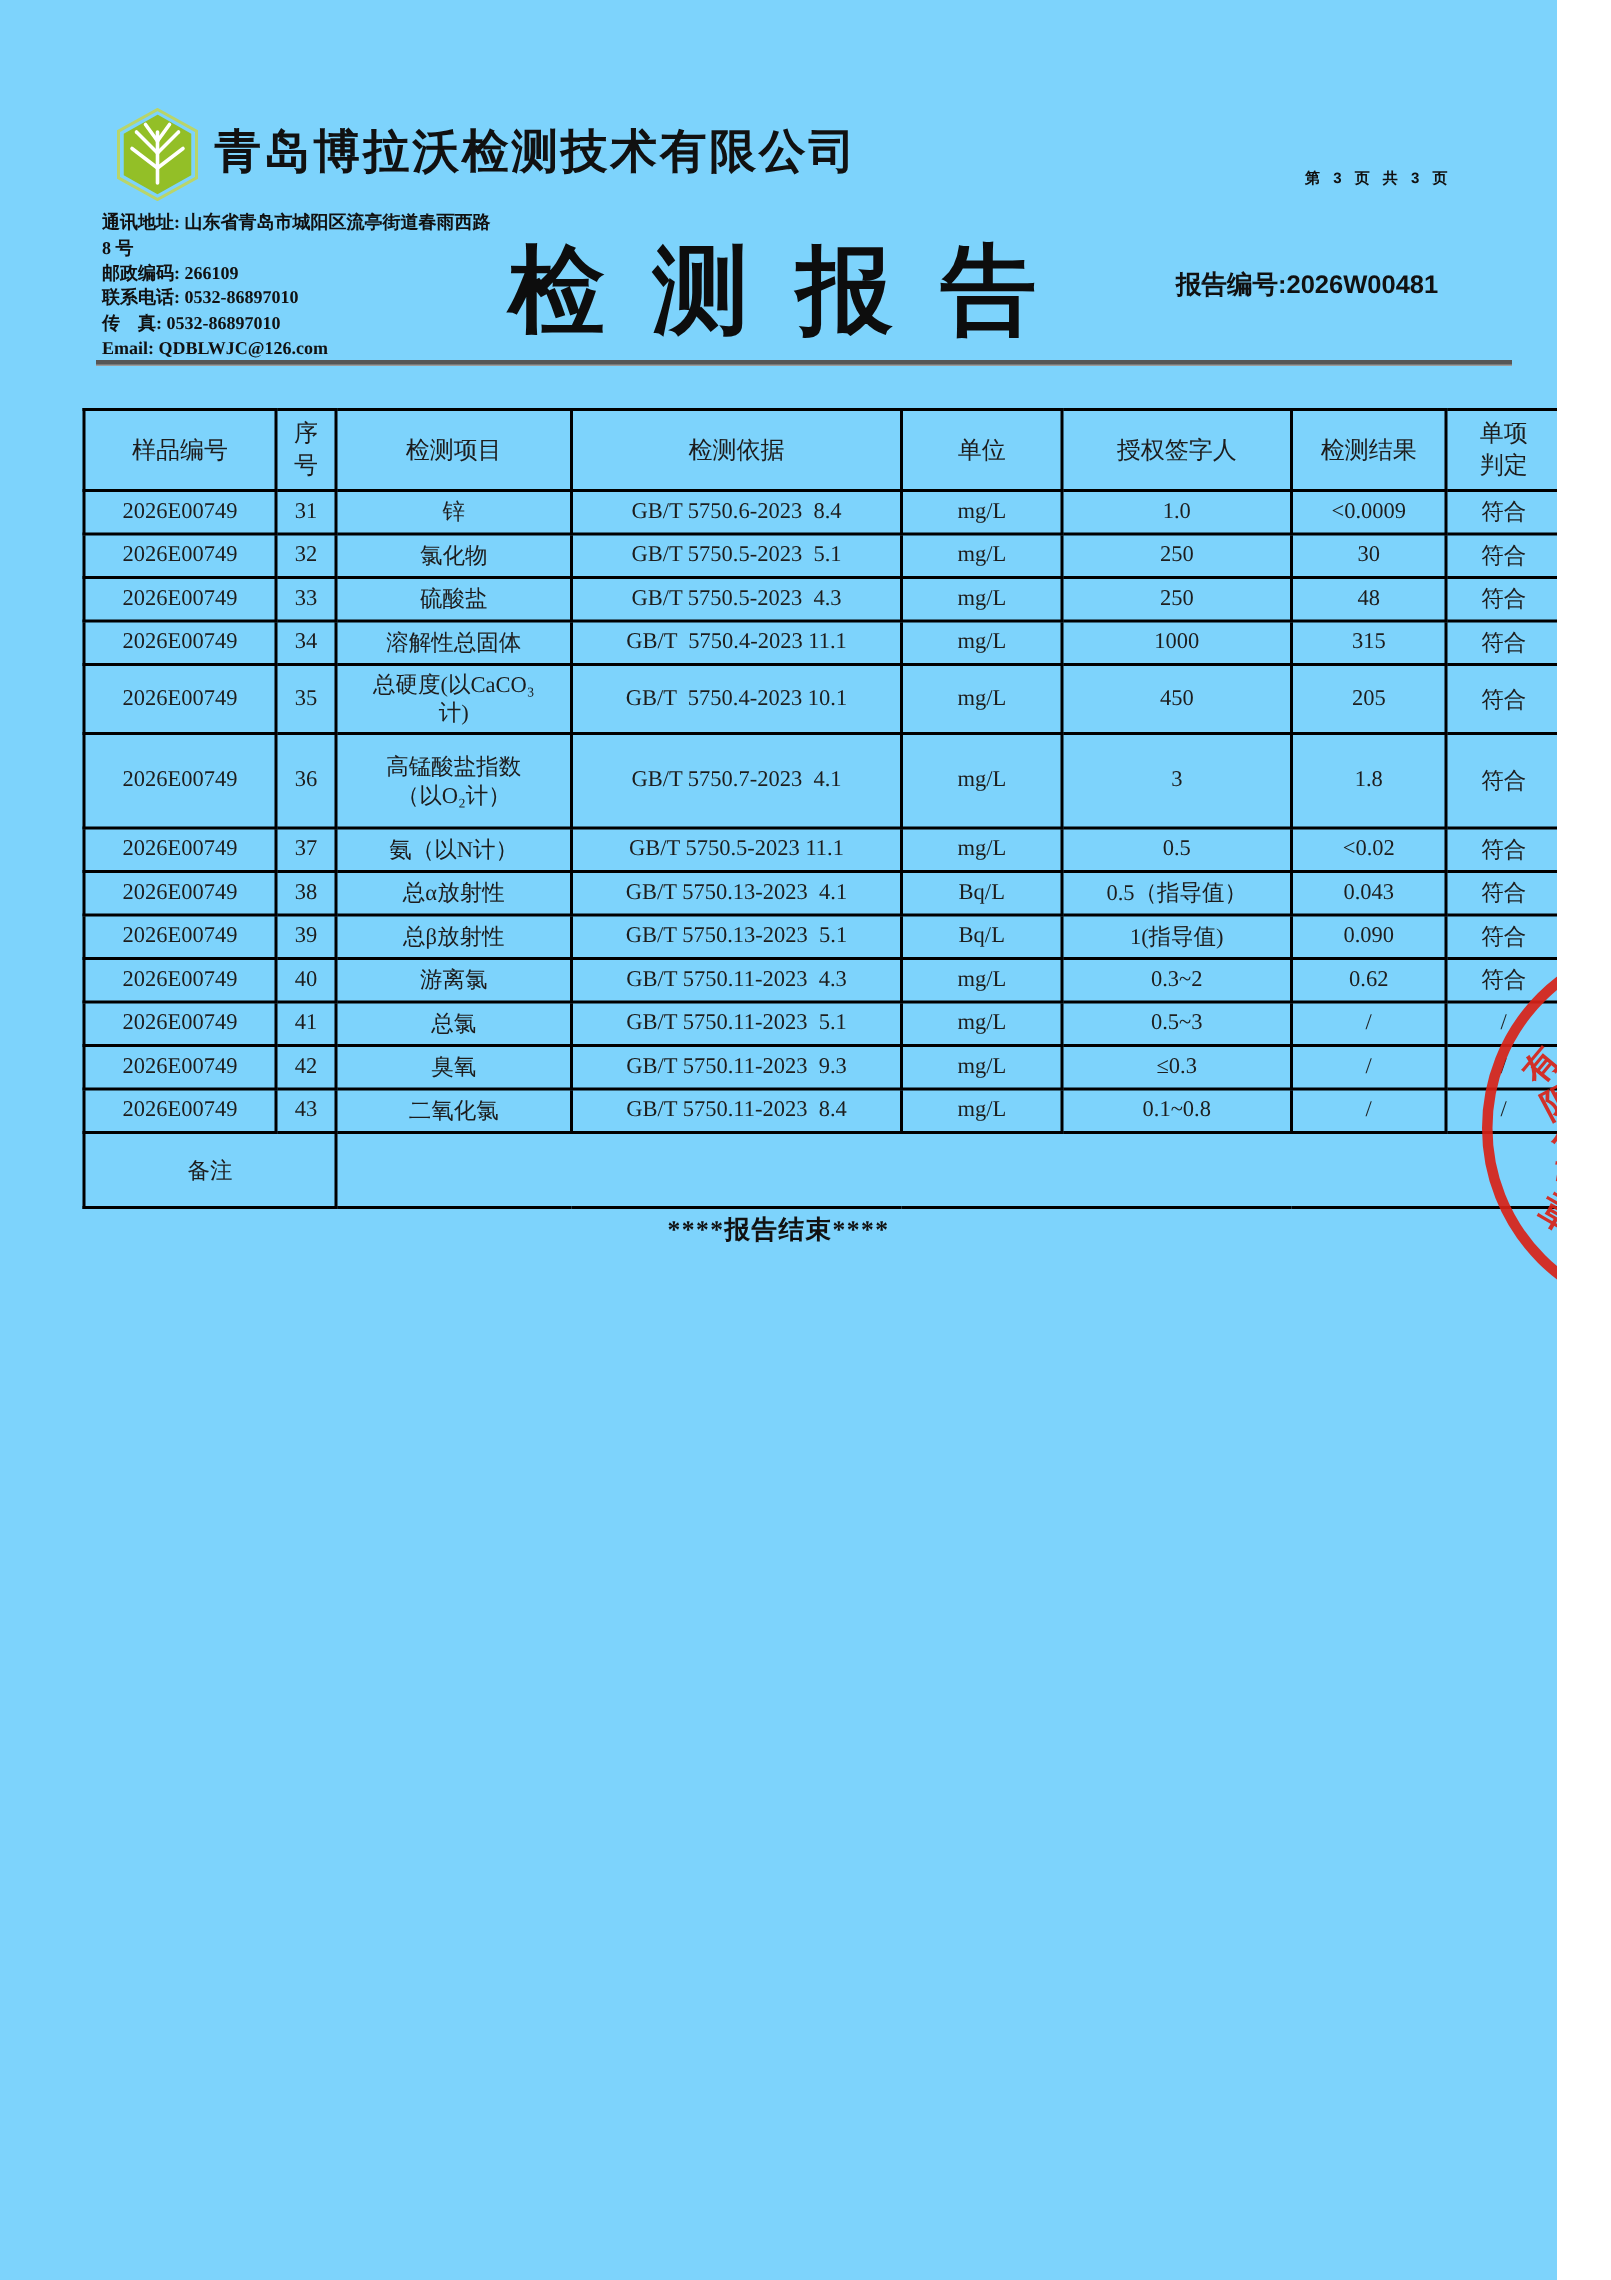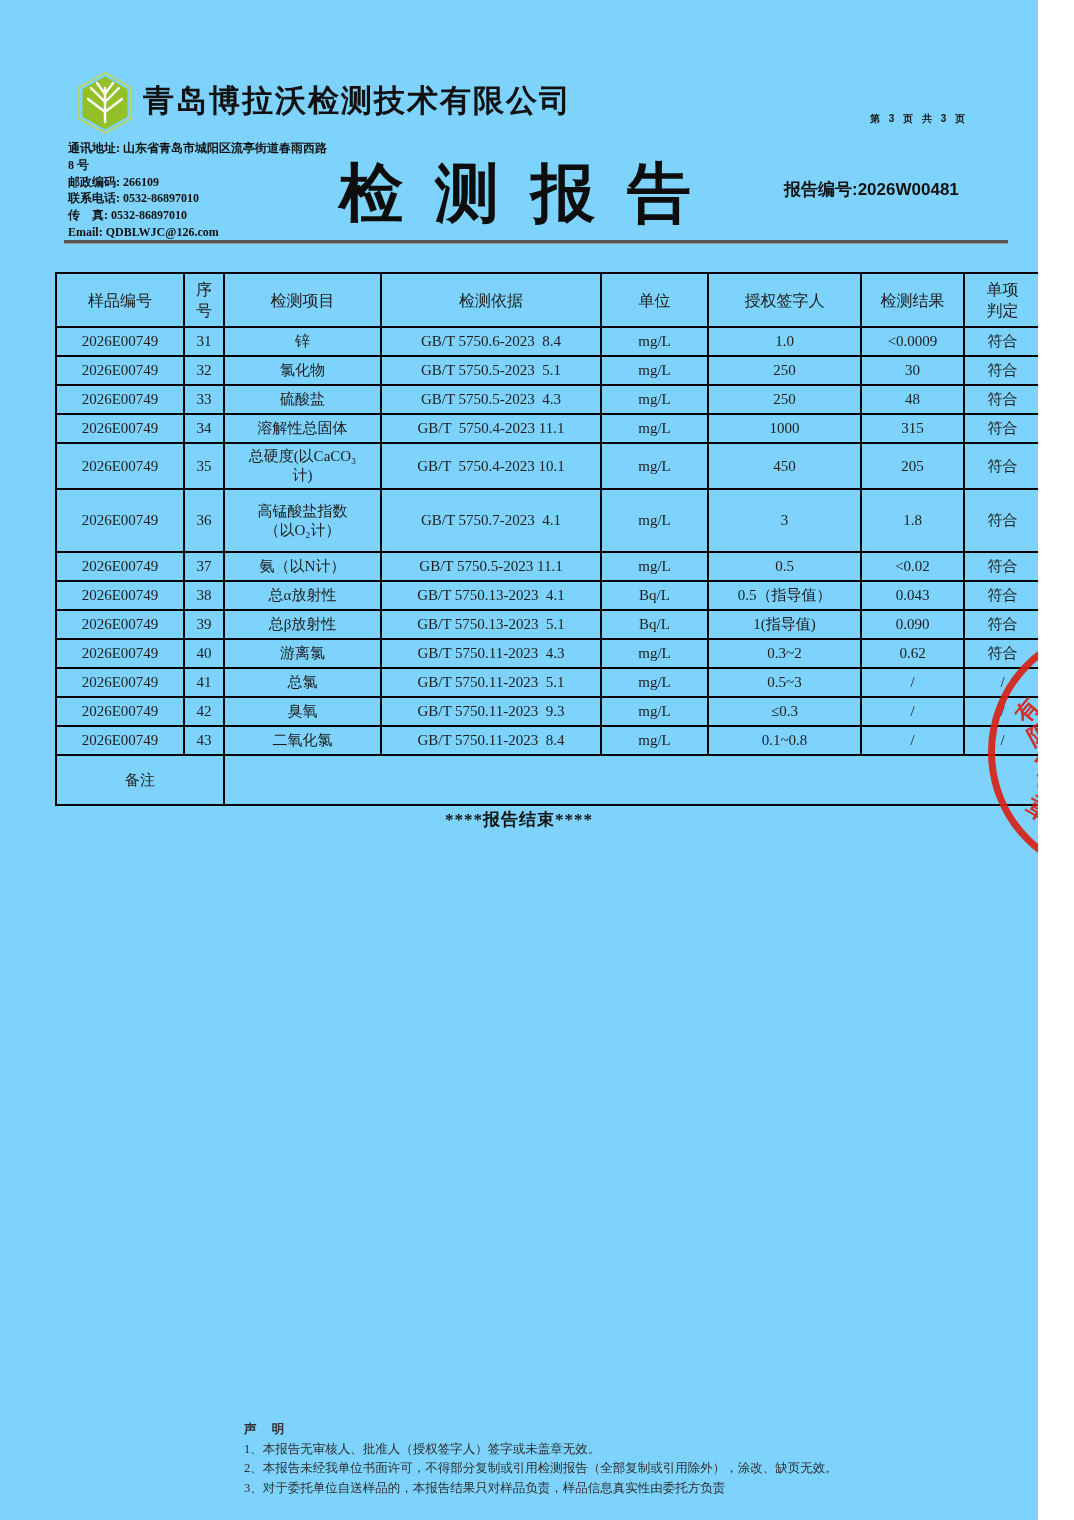--- a/index.html
+++ b/index.html
@@ -291,20 +291,14 @@
 
   <div class="end-marker">****报告结束****</div>
 
   <div class="stamp-circle"></div>
   <span class="stamp-char" style="left:1016px;top:699px;transform:rotate(-50deg);">有</span>
   <span class="stamp-char" style="left:1028px;top:723px;transform:rotate(-28deg);">限</span>
   <span class="stamp-char" style="left:1034px;top:747px;transform:rotate(-10deg);">公</span>
   <span class="stamp-char" style="left:1036px;top:771px;transform:rotate(10deg);">司</span>
   <span class="stamp-char" style="left:1027px;top:796px;transform:rotate(30deg);font-size:26px;">章</span>
 
-  <div class="declaration">
-    <div class="decl-title">声 明</div>
-    <div>1、本报告无审核人、批准人（授权签字人）签字或未盖章无效。</div>
-    <div>2、本报告未经我单位书面许可，不得部分复制或引用检测报告（全部复制或引用除外），涂改、缺页无效。</div>
-    <div>3、对于委托单位自送样品的，本报告结果只对样品负责，样品信息真实性由委托方负责</div>
-  </div>
 
 </div>
 
 </body></html>

